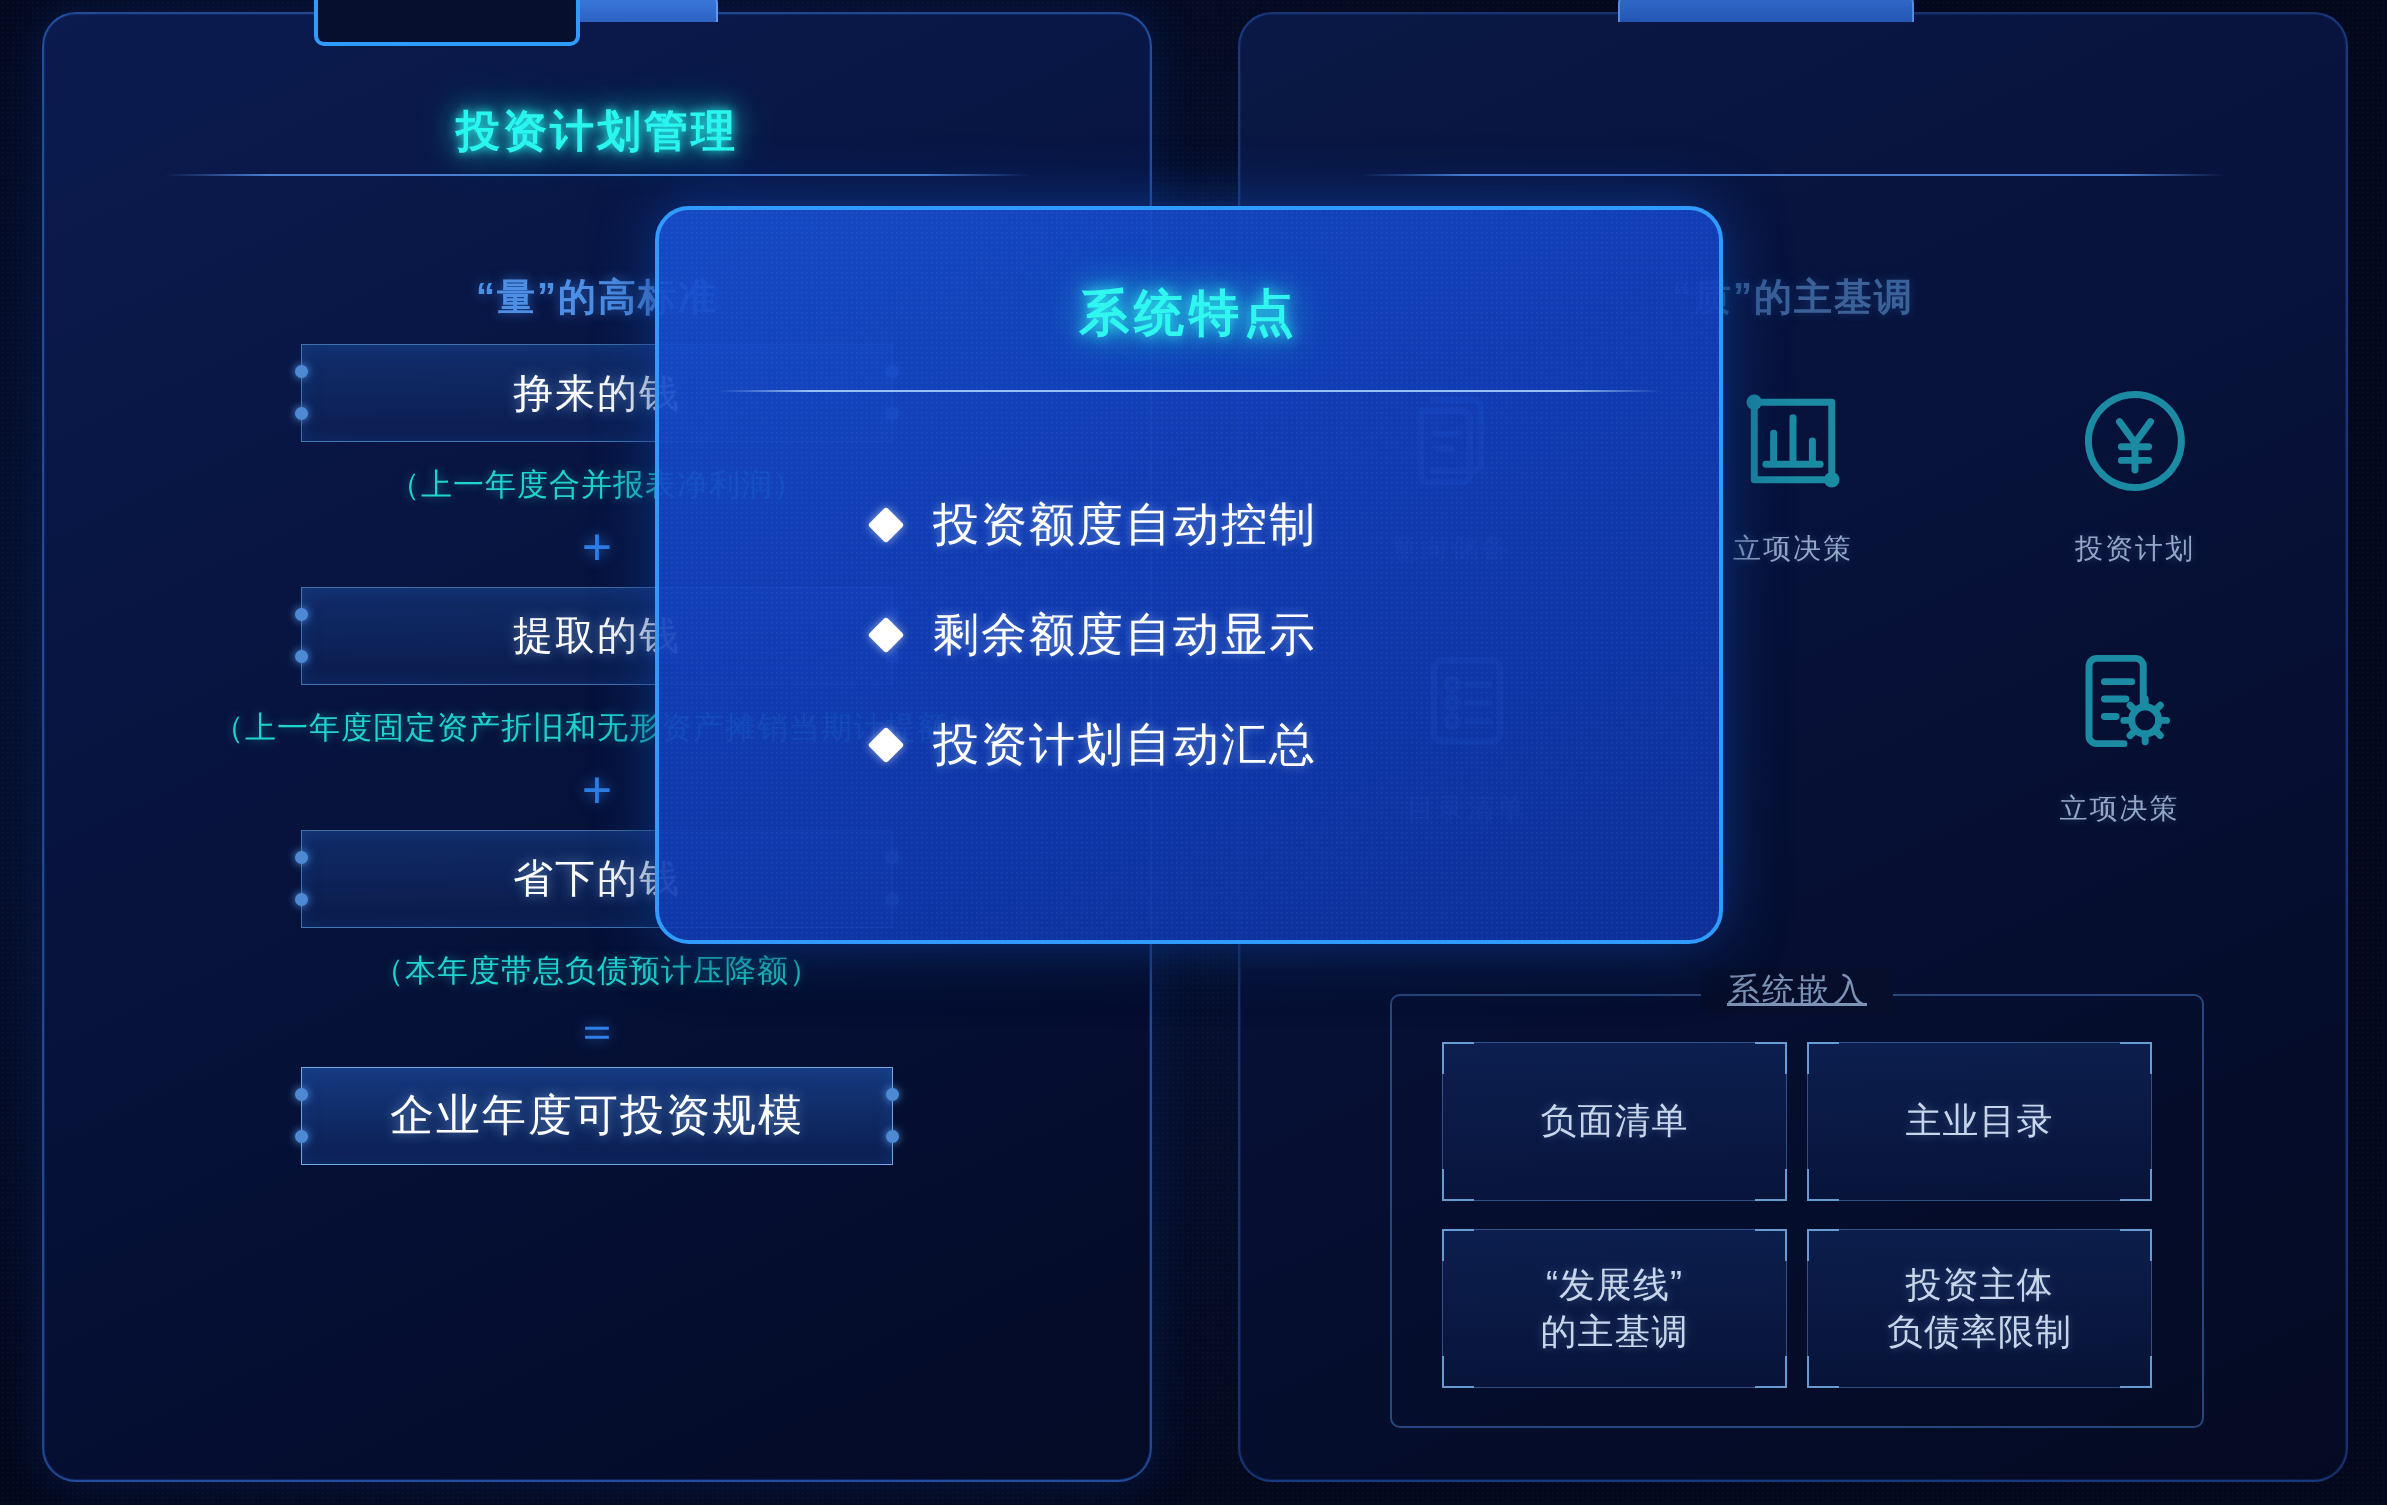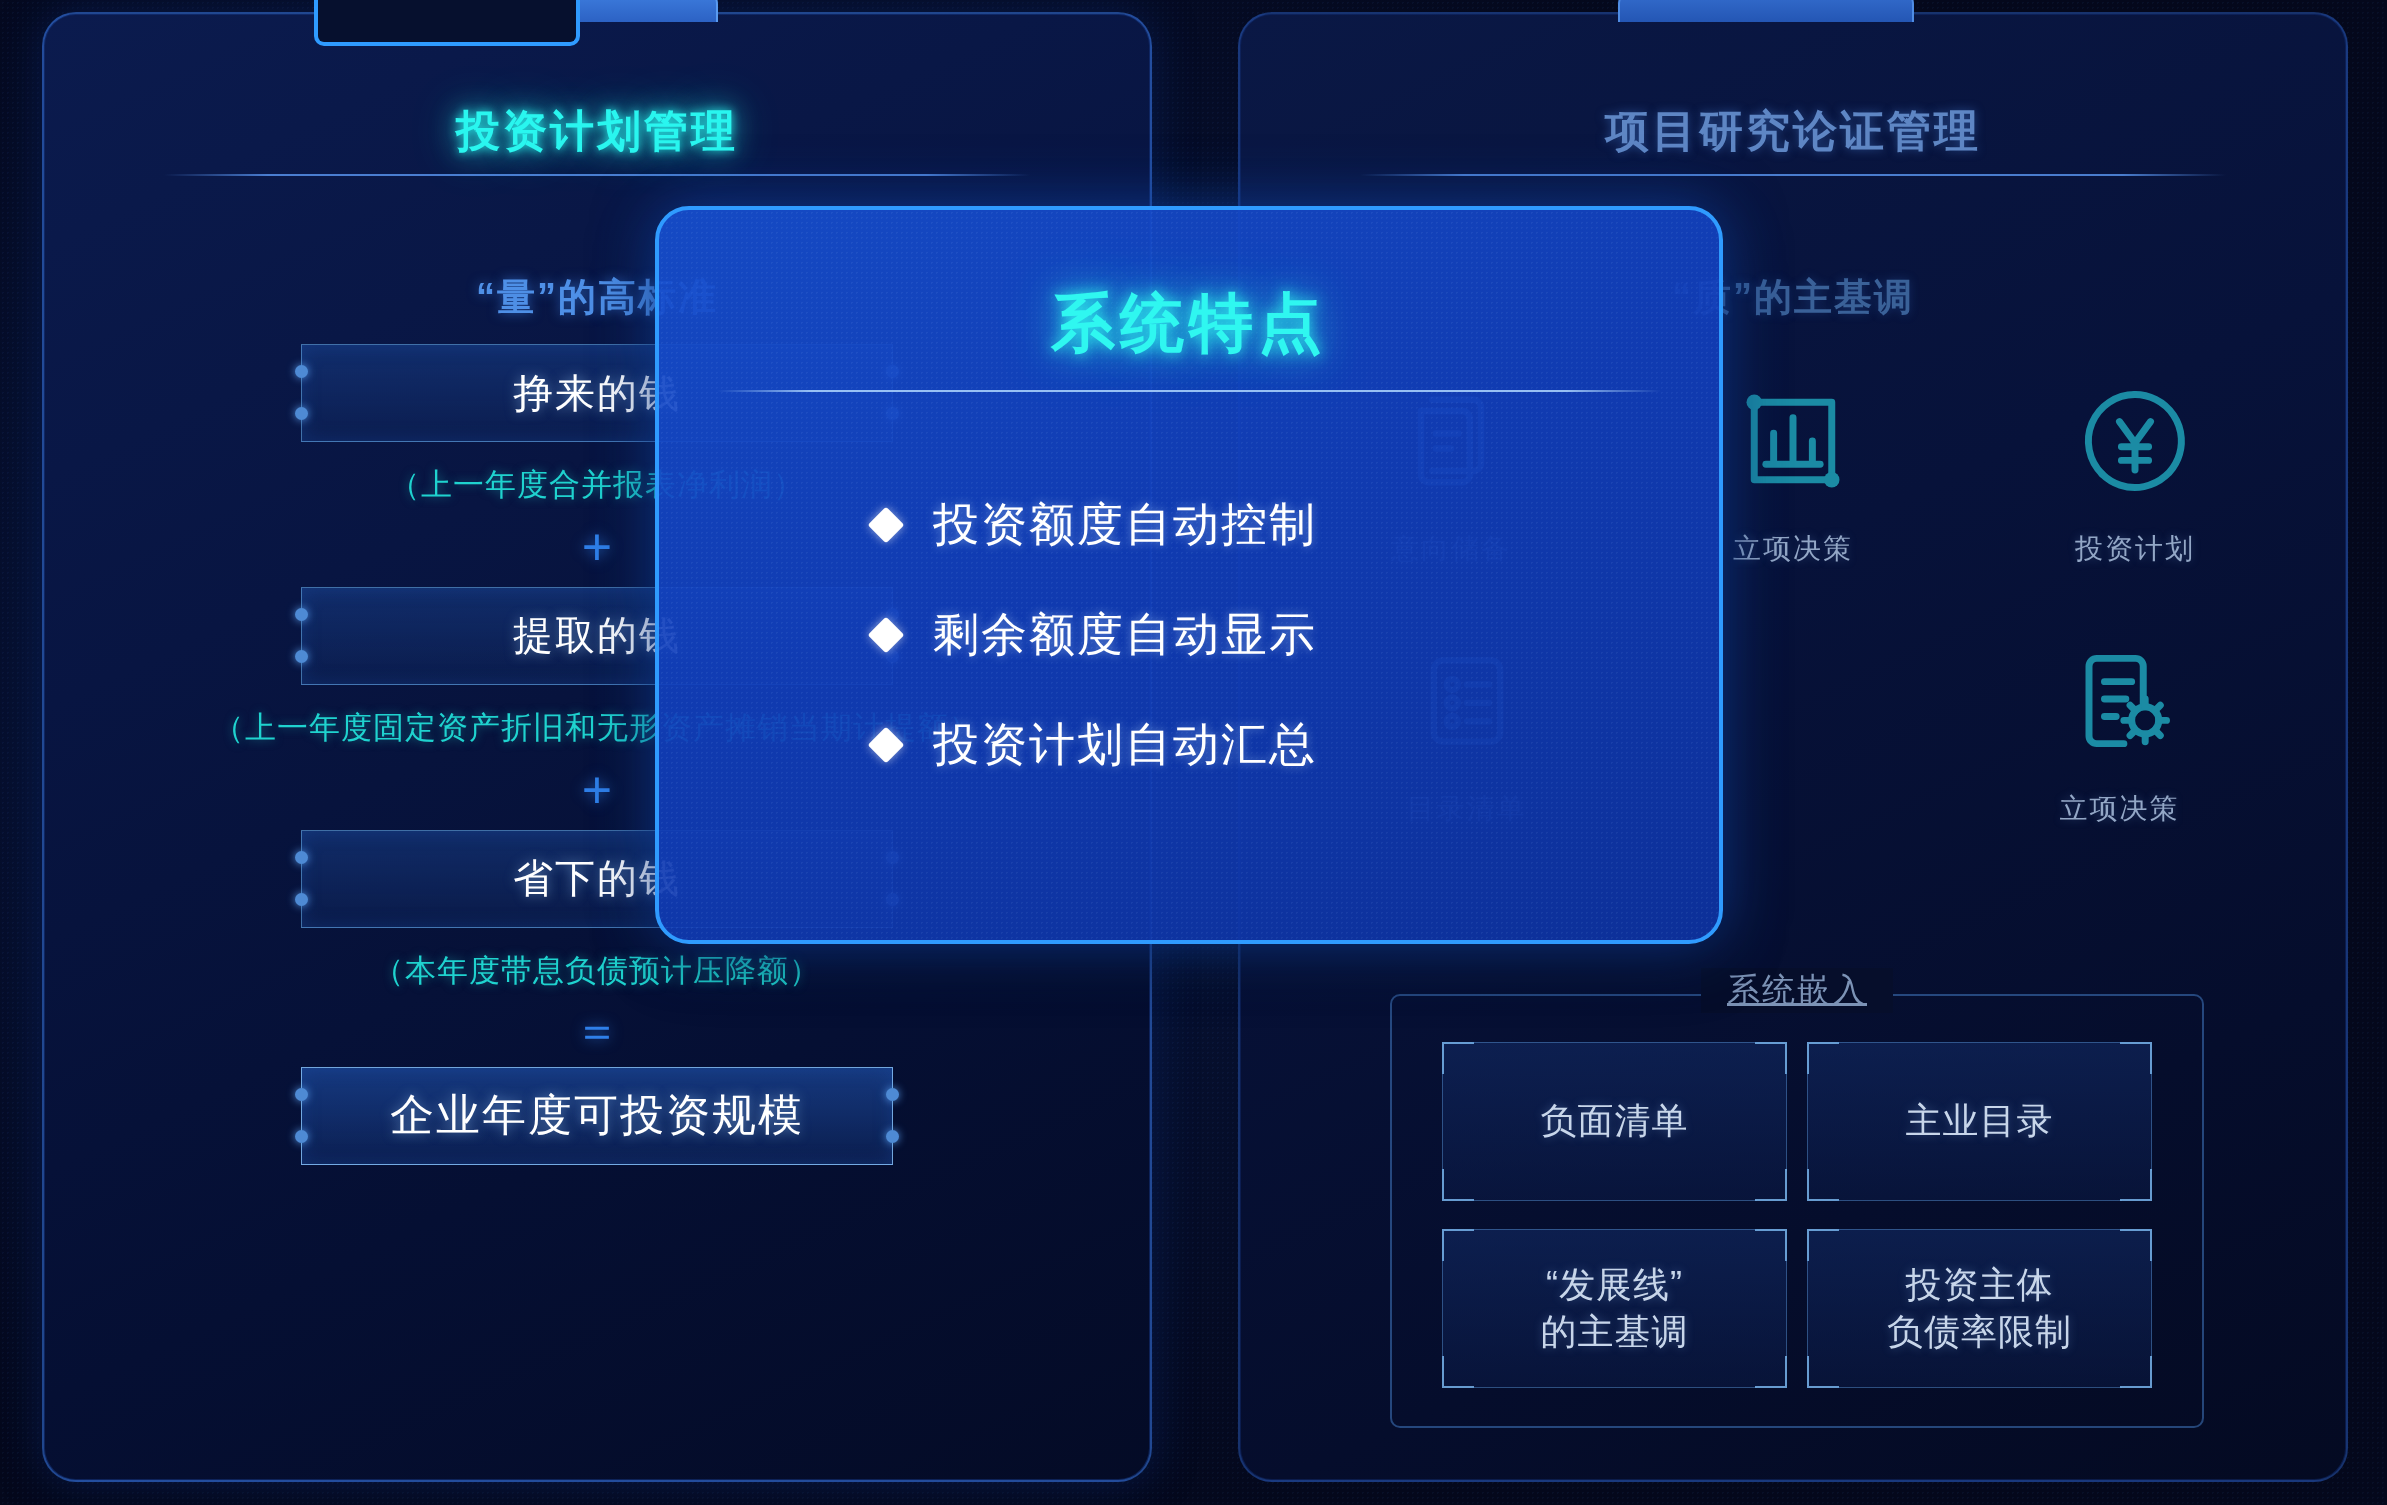--- a/index.html
+++ b/index.html
@@ -186,21 +186,21 @@
     background-size:5px 5px;pointer-events:none;
   }
   #ov-notch{
     position:absolute;top:-4px;left:314px;width:258px;height:46px;
     background:#06102e;
     border-left:4px solid #2f9bff;border-right:4px solid #2f9bff;border-bottom:4px solid #2f9bff;
     border-radius:0 0 10px 10px;
   }
   .ov-title{
     position:absolute;left:0;right:0;top:70px;text-align:center;
-    color:#2ff7f0;font-size:64px;font-weight:bold;letter-spacing:5px;
+    color:#2ff7f0;font-size:50px;font-weight:bold;letter-spacing:5px;
     text-shadow:0 0 14px rgba(47,247,240,.95),0 0 34px rgba(47,247,240,.65),0 0 62px rgba(47,247,240,.4);
   }
   .ov-rule{
     position:absolute;left:58px;right:58px;top:180px;height:2px;
     background:linear-gradient(90deg,rgba(120,190,255,0),rgba(175,215,255,.85) 10%,rgba(175,215,255,.85) 90%,rgba(120,190,255,0));
   }
   .ov-list{position:absolute;left:214px;top:284px;}
   .ov-item{display:flex;align-items:center;margin-bottom:48px;}
   .ov-item .bullet{
     width:26px;height:26px;background:#ffffff;margin-right:34px;flex:none;
@@ -262,21 +262,20 @@
       <span class="dot r1"></span>
       <span class="dot r2"></span>
       <span>企业年度可投资规模</span>
     </div>
   </div>
 </div>
 
 <div class="folder" id="panel-right">
   <div class="tab"></div>
 
-  <div class="panel-title">项目研究论证管理</div>
   <div class="panel-rule"></div>
   <div class="panel-sub">“质”的主基调</div>
 
   <div class="icon-grid">
     <div class="icon-row">
 
       <div class="icon-cell dim">
         <div class="glyph">
           <svg width="120" height="120" viewBox="0 0 64 64" fill="none" stroke="#2a5f9e" stroke-width="3.4" stroke-linecap="round" stroke-linejoin="round">
             <path d="M22 10h22a4 4 0 0 1 4 4v30a4 4 0 0 1-4 4H22"></path>

